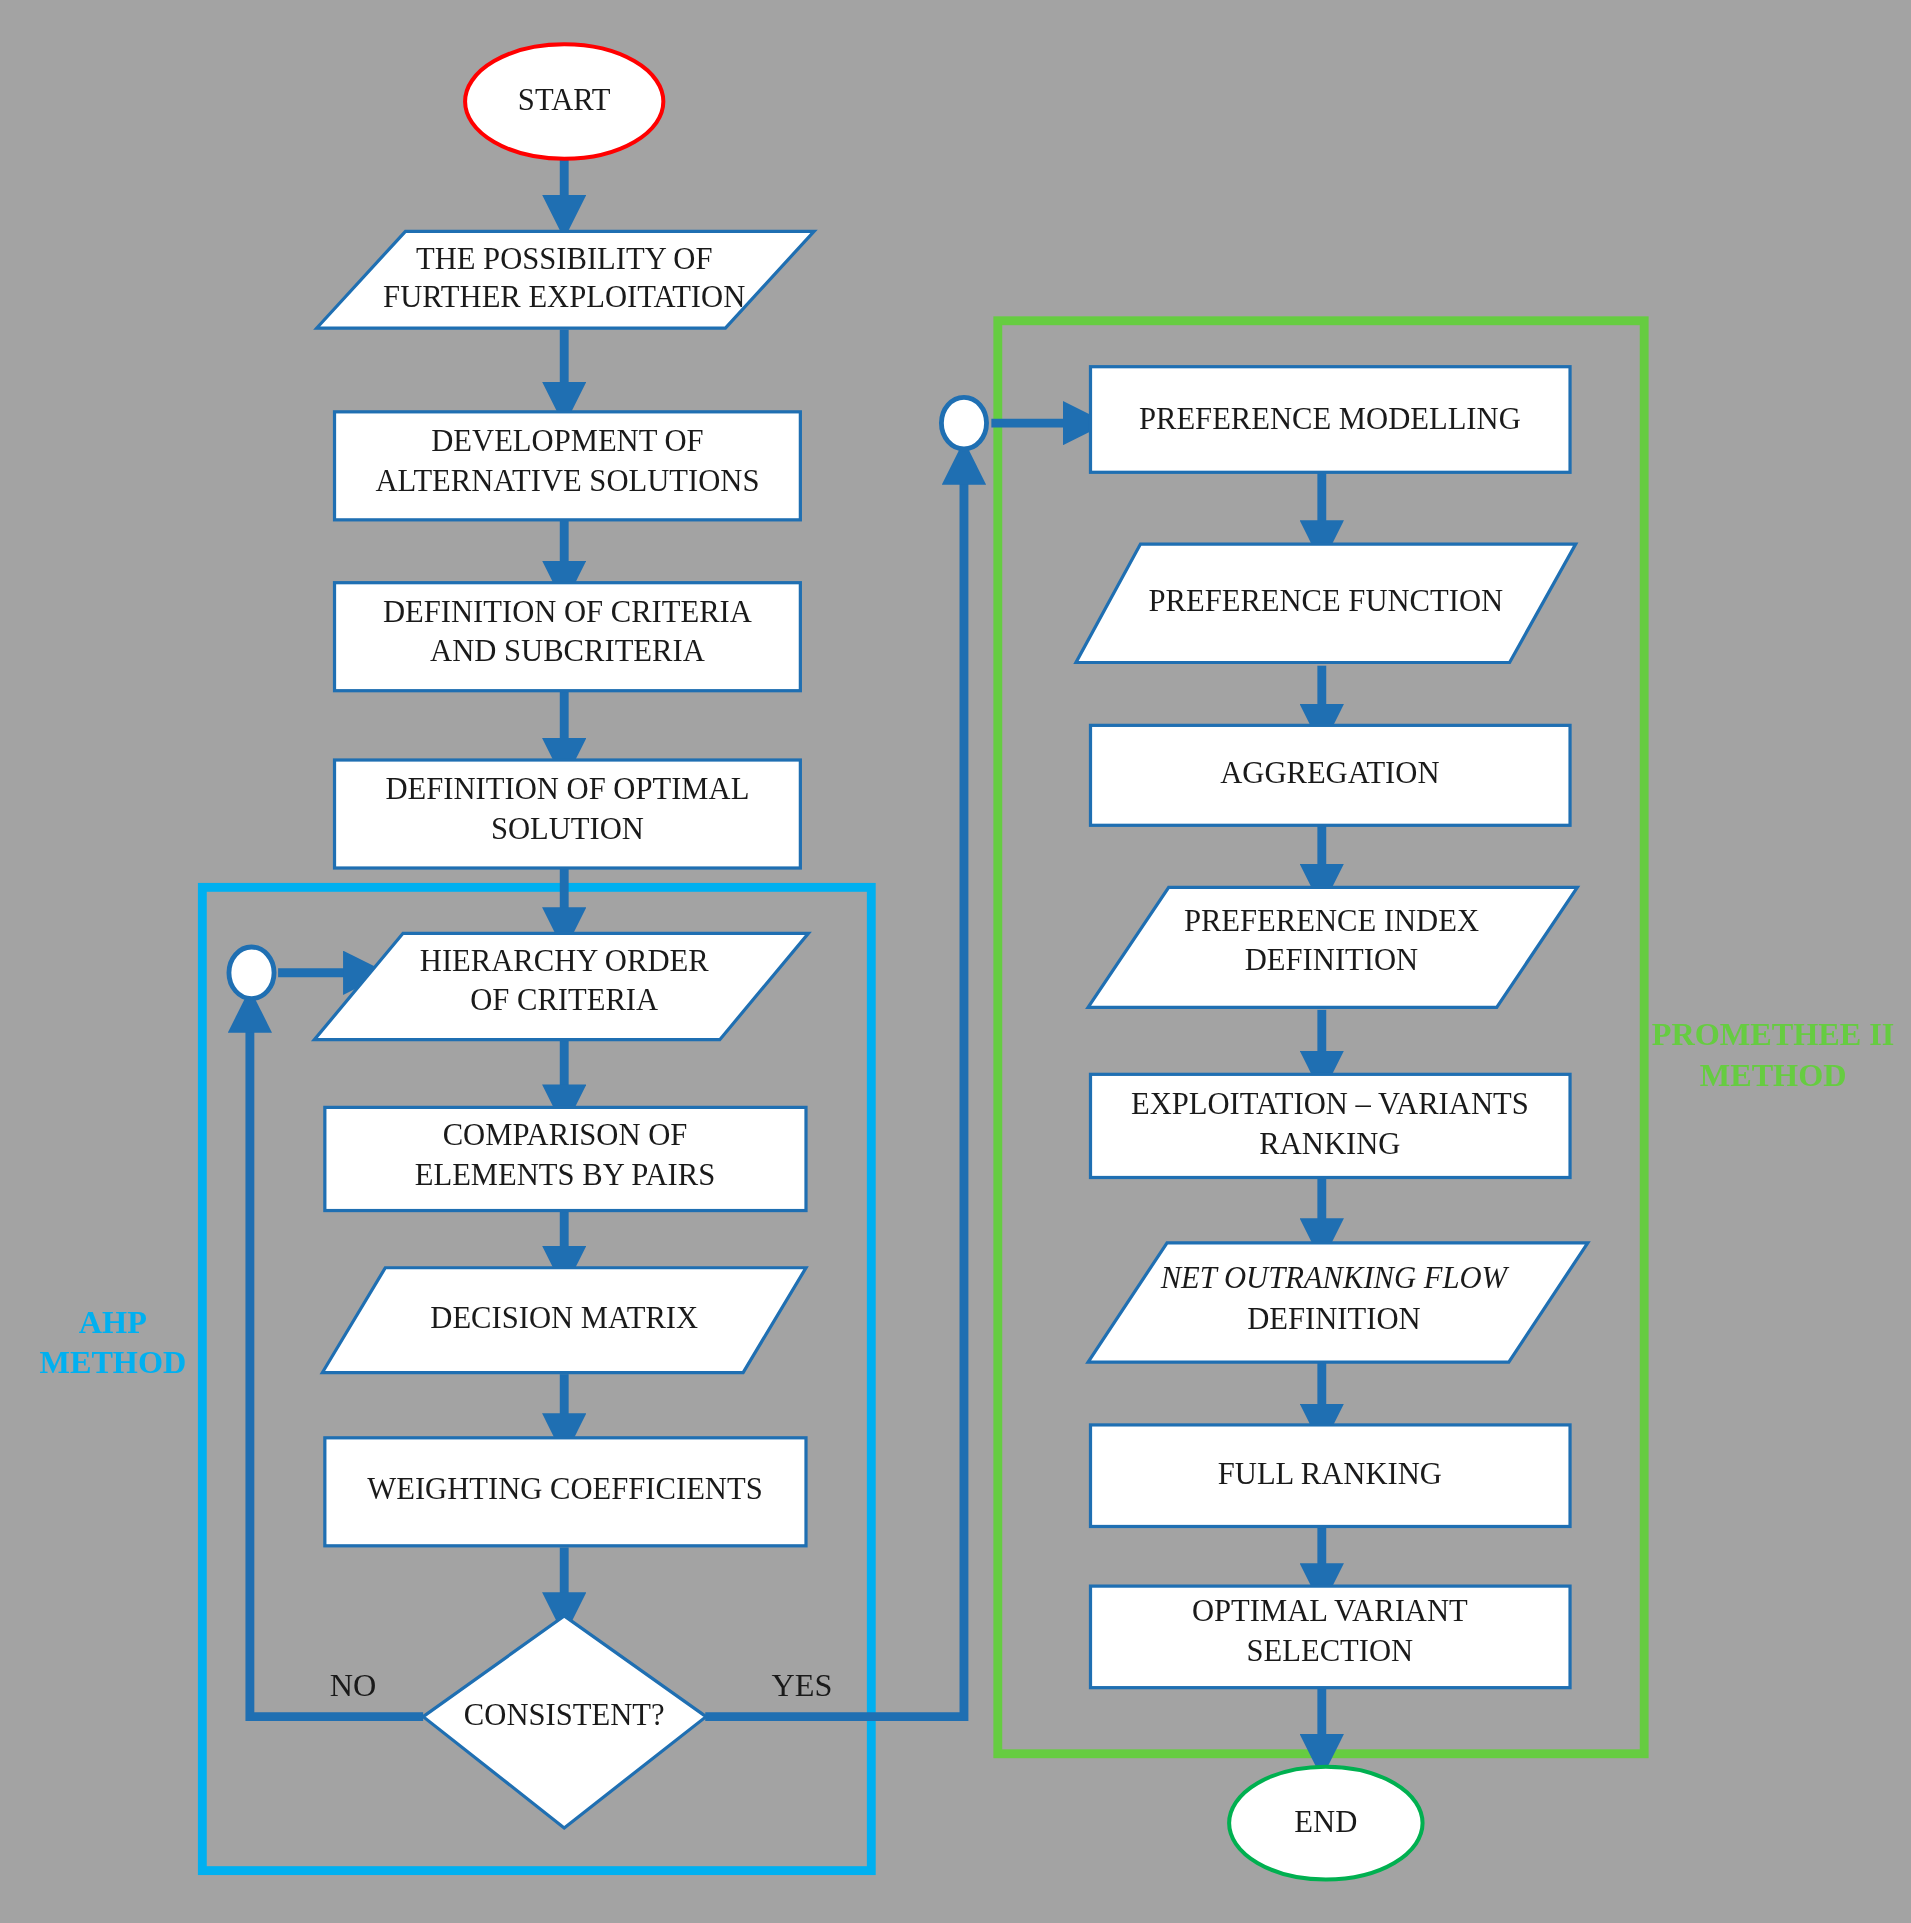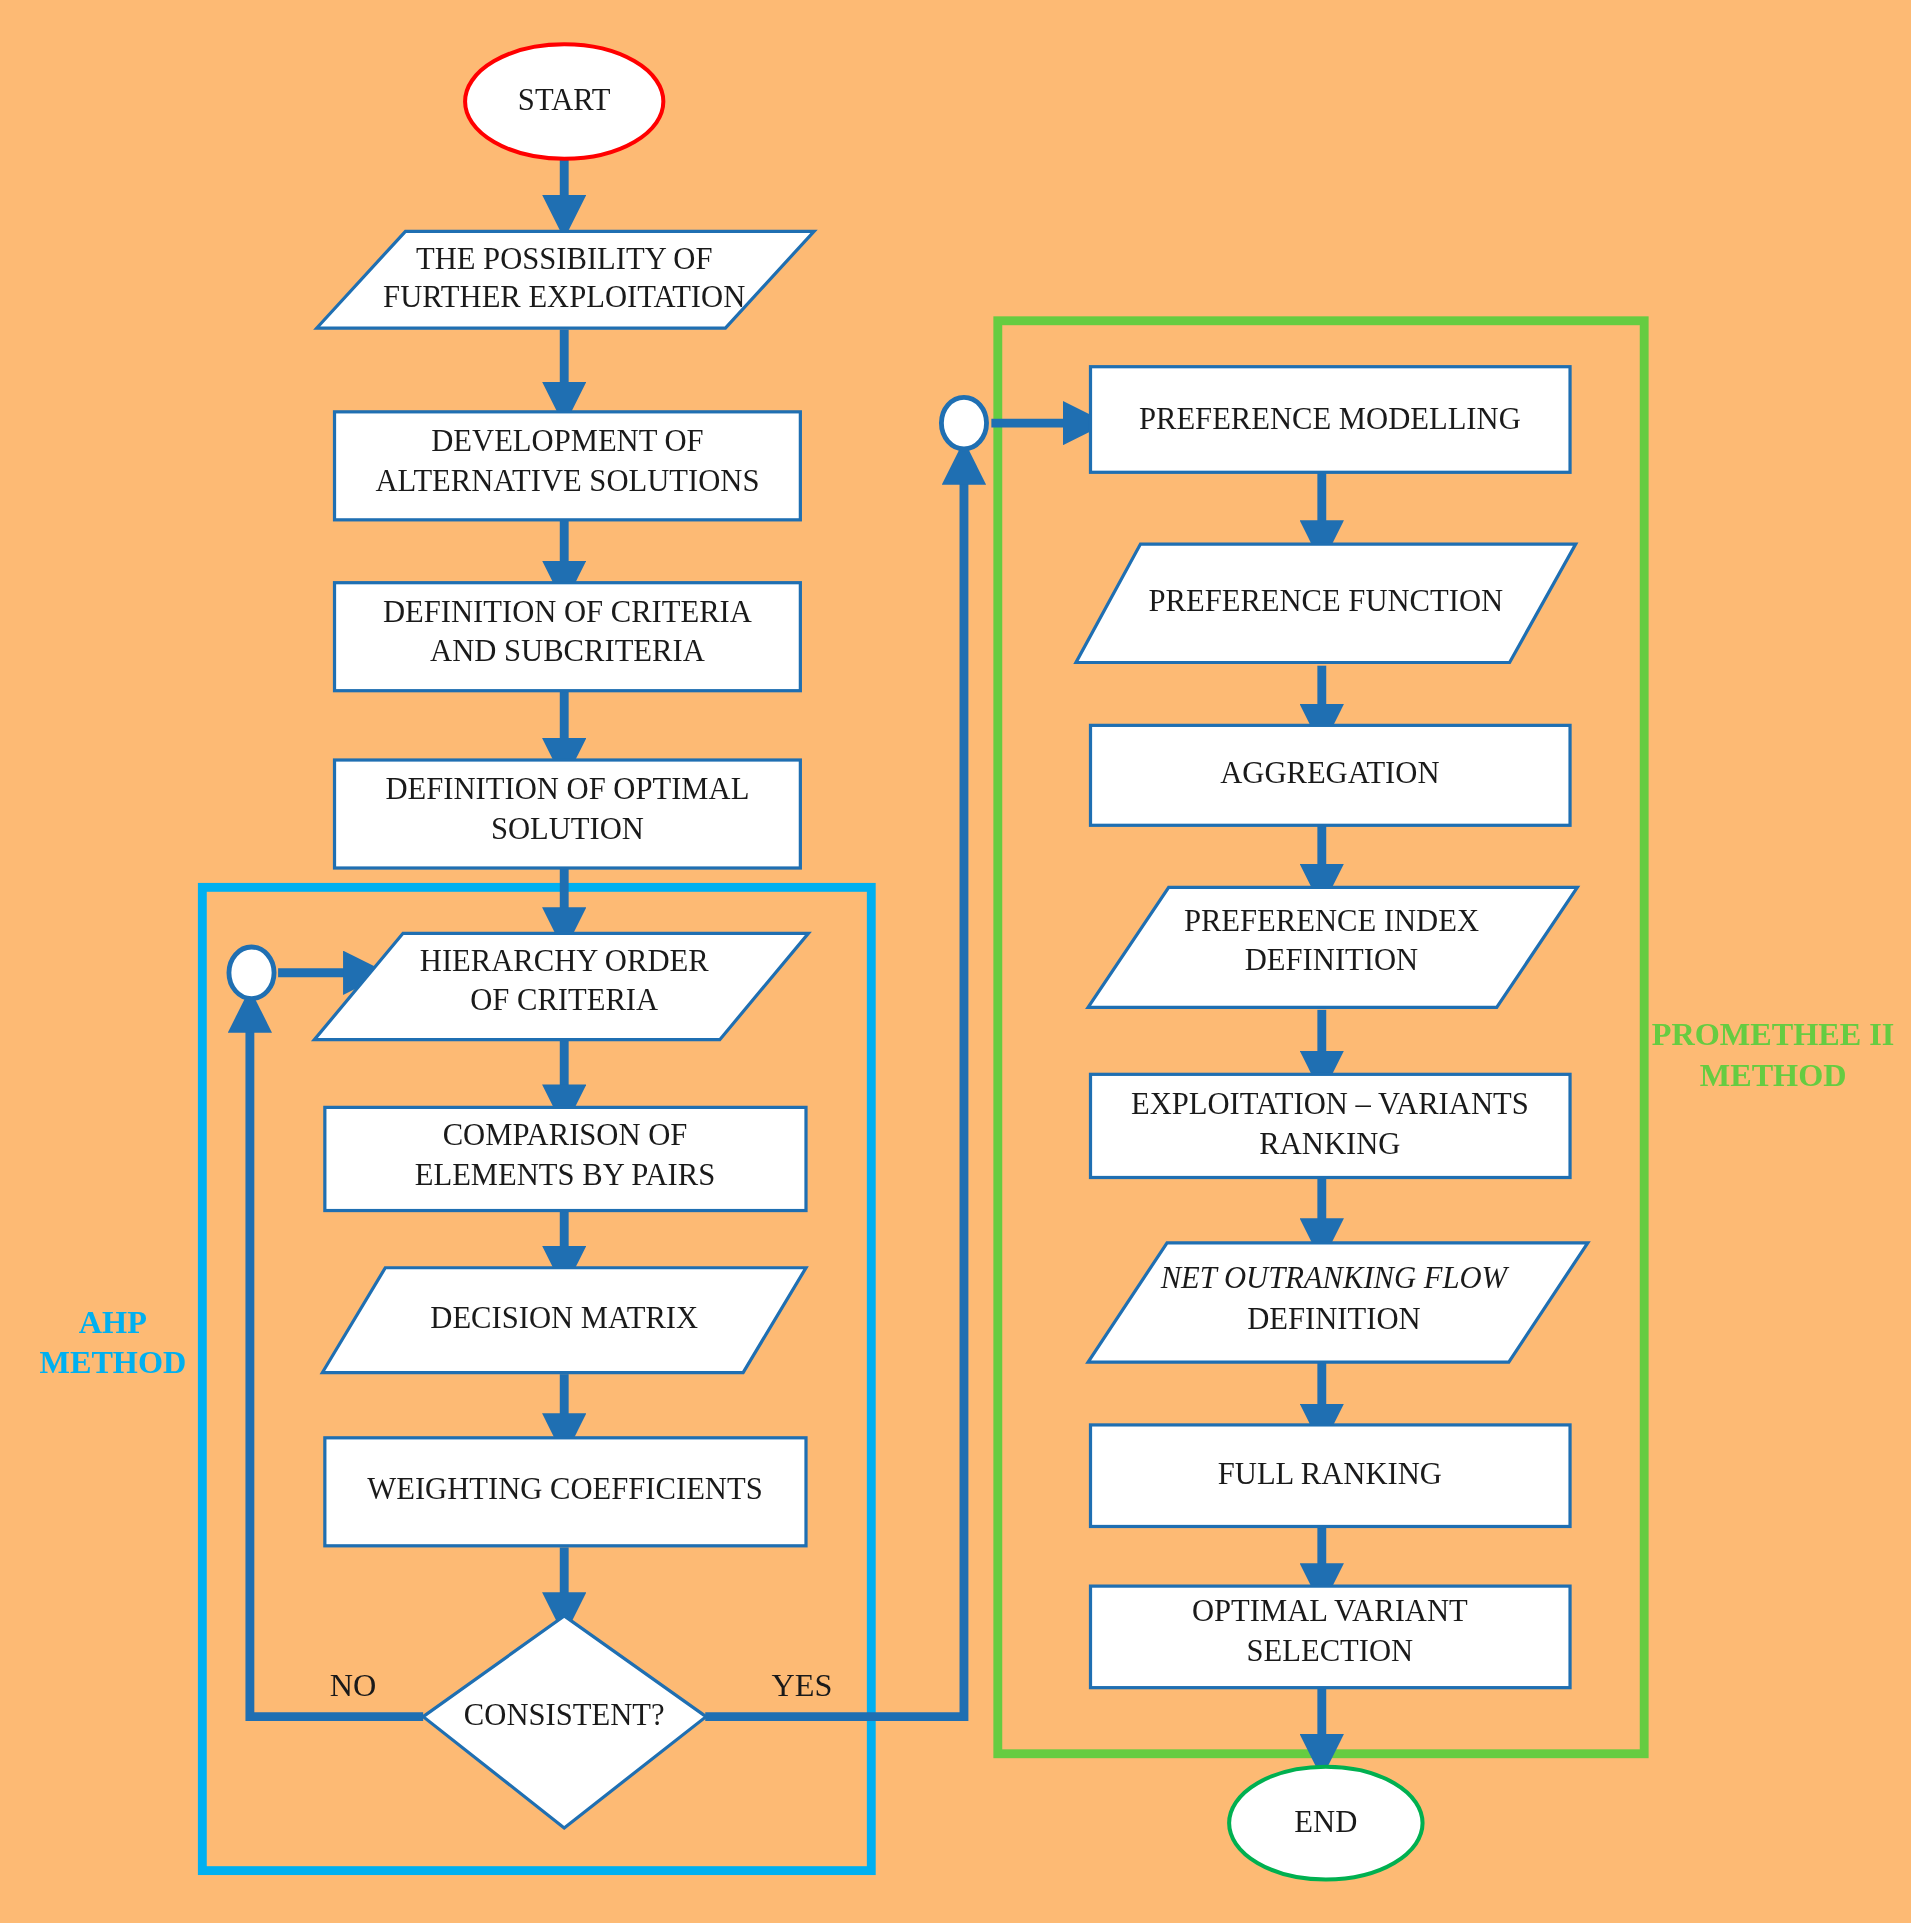--- a/index.html
+++ b/index.html
@@ -5,21 +5,21 @@
 <style>
   html, body {
     margin: 0;
     padding: 0;
     background: #ffffff;
   }
   #stage {
     position: relative;
     width: 1911px;
     height: 1923px;
-    background: #fdba74;
+    background: #a3a3a3;
     overflow: hidden;
     font-family: "Liberation Serif", "DejaVu Serif", serif;
   }
   svg#flow {
     position: absolute;
     top: 0; left: 0;
     width: 1911px;
     height: 1923px;
   }
   .node-shape {

